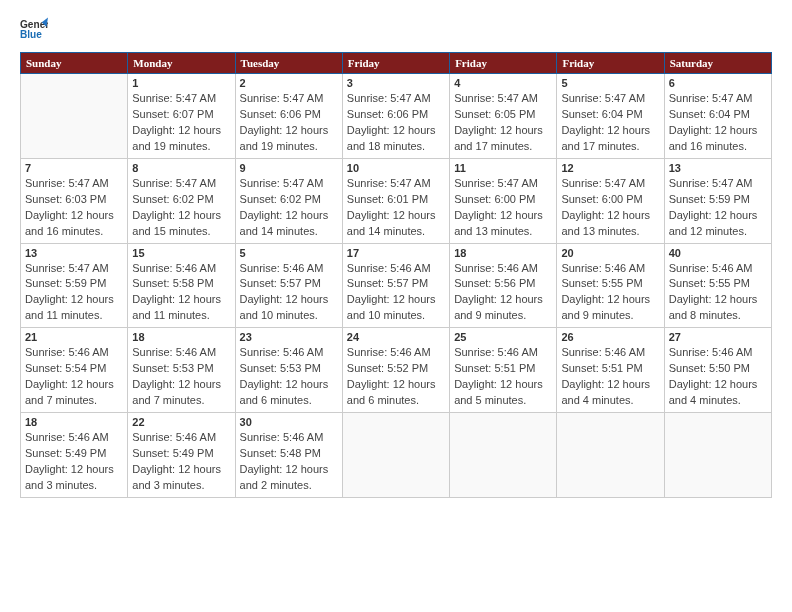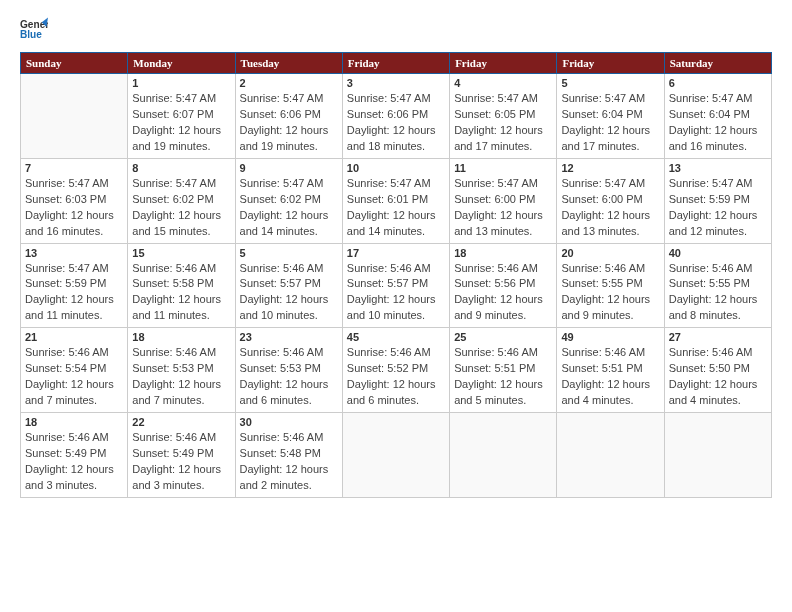--- a/index.html
+++ b/index.html
@@ -277,35 +277,35 @@
 and 7 minutes.</div>
           </td>
           <td>
             <span class="day-num">23</span>
             <div class="day-info" style="white-space: pre-line;">Sunrise: 5:46 AM
 Sunset: 5:53 PM
 Daylight: 12 hours
 and 6 minutes.</div>
           </td>
           <td>
-            <span class="day-num">45</span>
+            <span class="day-num">24</span>
             <div class="day-info" style="white-space: pre-line;">Sunrise: 5:46 AM
 Sunset: 5:52 PM
 Daylight: 12 hours
 and 6 minutes.</div>
           </td>
           <td>
             <span class="day-num">25</span>
             <div class="day-info" style="white-space: pre-line;">Sunrise: 5:46 AM
 Sunset: 5:51 PM
 Daylight: 12 hours
 and 5 minutes.</div>
           </td>
           <td>
-            <span class="day-num">49</span>
+            <span class="day-num">26</span>
             <div class="day-info" style="white-space: pre-line;">Sunrise: 5:46 AM
 Sunset: 5:51 PM
 Daylight: 12 hours
 and 4 minutes.</div>
           </td>
           <td>
             <span class="day-num">27</span>
             <div class="day-info" style="white-space: pre-line;">Sunrise: 5:46 AM
 Sunset: 5:50 PM
 Daylight: 12 hours

